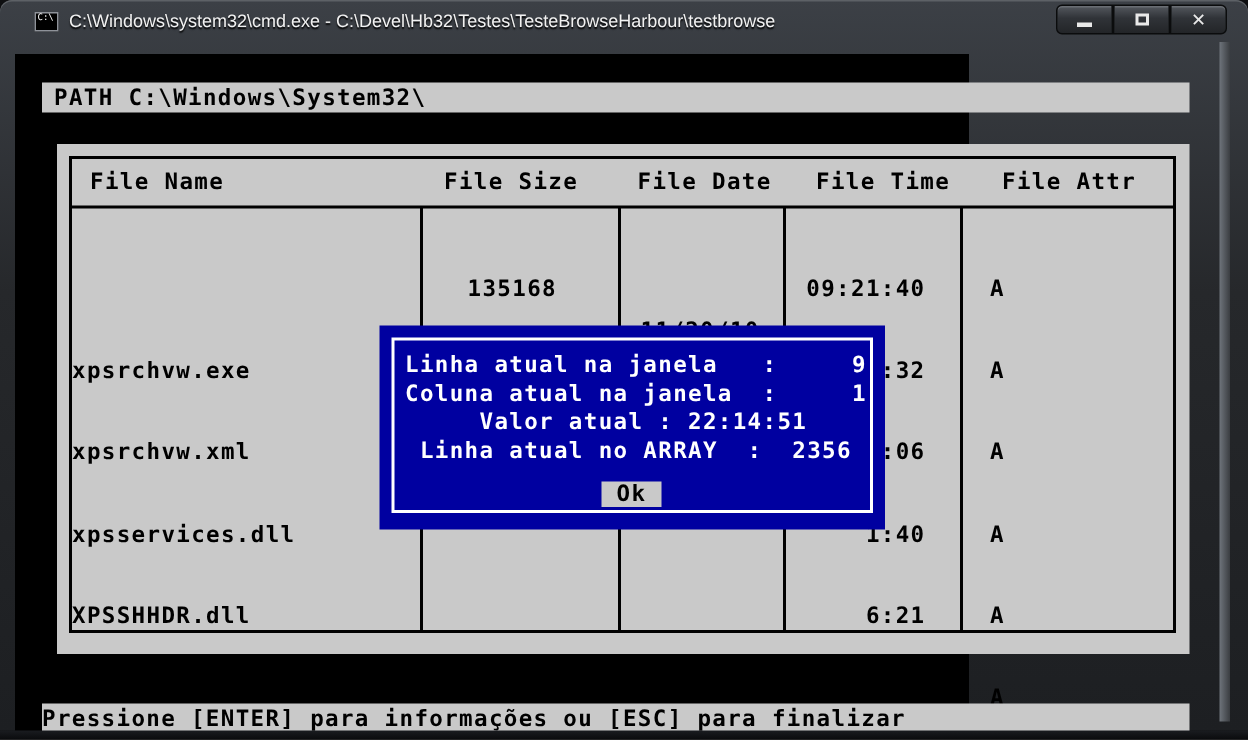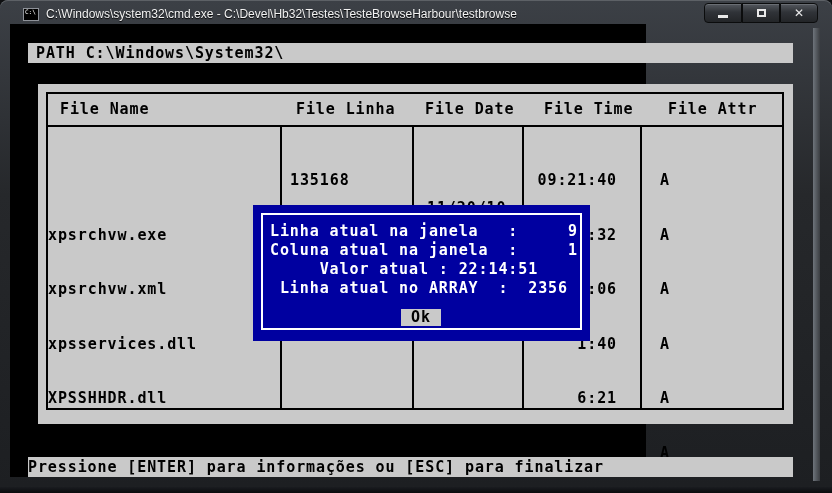--- a/index.html
+++ b/index.html
@@ -20,21 +20,21 @@
   .ctrl{width:38px;height:20px;box-sizing:border-box;border:1px solid #0b0c0d;
         background:linear-gradient(#54585e,#303338 45%,#232528);
         box-shadow:inset 0 1px 0 #6a6e74;display:flex;align-items:center;justify-content:center;}
   .ctrl:first-child{border-radius:4px 0 0 4px;}
   .ctrl:last-child{border-radius:0 4px 4px 0;}
   .glyph-min{width:10px;height:3px;background:#e9e9e9;margin-top:7px;}
   .glyph-max{width:9px;height:8px;border:2px solid #e9e9e9;box-sizing:border-box;}
   .glyph-close{color:#e9e9e9;font-size:12px;font-weight:bold;line-height:12px;
                font-family:"DejaVu Sans",sans-serif;}
   
-  .client{position:absolute;left:10px;top:24px;width:636px;height:453px;background:#000;}
+  .client{position:absolute;left:10px;top:36px;width:636px;height:453px;background:#000;}
   .client-bevel-r{position:absolute;left:813px;top:28px;width:7px;height:453px;
                   background:linear-gradient(90deg,#6e747b,#3a3d41);}
   .mono{font-family:"DejaVu Sans Mono",monospace;font-weight:bold;font-size:15px;
         letter-spacing:0.9px;color:#000;white-space:pre;}
   .strip{position:absolute;background:#c9c9c9;height:20px;line-height:20px;}
   .path-strip{left:18px;top:19px;width:765px;}
   .path-strip span{margin-left:8px;}
   .status-strip{left:18px;top:433px;width:765px;text-align:left;}
   
   .panel{position:absolute;left:28px;top:60px;width:755px;height:340px;background:#c9c9c9;}
@@ -43,21 +43,21 @@
   .hdr span{position:absolute;top:16px;}
   .hdr-name{left:22px;} .hdr-size{left:258px;} .hdr-date{left:387px;}
   .hdr-time{left:506px;} .hdr-attr{left:630px;}
   .hline{position:absolute;left:9px;top:41px;width:736px;height:2px;background:#000;}
   .vsep{position:absolute;top:42px;height:284px;width:2px;background:#000;}
   .vsep1{left:242px;} .vsep2{left:374px;} .vsep3{left:484px;} .vsep4{left:602px;}
   .rows{position:absolute;left:0;top:51px;width:755px;}
   .row{position:relative;height:18.55px;line-height:18.55px;}
   .c{position:absolute;top:0;height:18.55px;}
   .name{left:10px;}
-  .size{left:252px;width:103px;text-align:left;}
+  .size{left:252px;width:103px;text-align:center;}
   .date{left:389px;margin-top:28px;}
   .time{left:480px;width:99px;text-align:right;}
   .attr{left:622px;}
   
   .dialog{position:absolute;left:243px;top:181px;width:337px;height:136px;
           background:#0000a0;z-index:5;}
   .dlg-border{position:absolute;left:8px;top:8px;width:321px;height:117px;
               border:2px solid #fff;box-sizing:border-box;}
   .dlg-line{position:absolute;left:17px;color:#fff;height:19px;line-height:19px;}
   .dlg-l0{top:17px;} .dlg-l1{top:36px;} .dlg-l2{top:55px;} .dlg-l3{top:74px;}
@@ -93,21 +93,21 @@
 
     <div class="client">
 
       <div class="strip path-strip mono"><span>PATH C:\Windows\System32\</span></div>
 
       <div class="panel">
         <div class="inner-border"></div>
 
         <div class="hdr mono">
           <span class="hdr-name">File Name</span>
-          <span class="hdr-size">File Linha</span>
+          <span class="hdr-size">File Size</span>
           <span class="hdr-date">File Date</span>
           <span class="hdr-time">File Time</span>
           <span class="hdr-attr">File Attr</span>
         </div>
 
         <div class="hline"></div>
         <div class="vsep vsep1"></div>
         <div class="vsep vsep2"></div>
         <div class="vsep vsep3"></div>
         <div class="vsep vsep4"></div>

